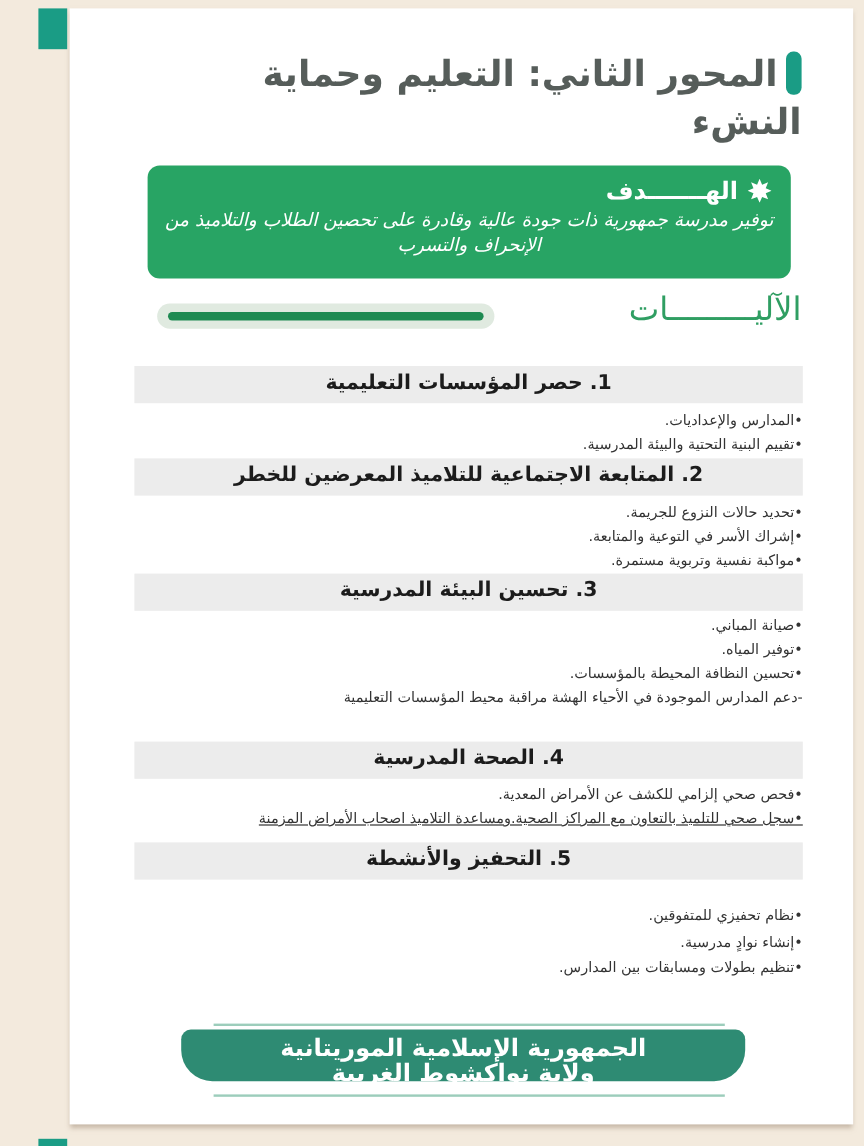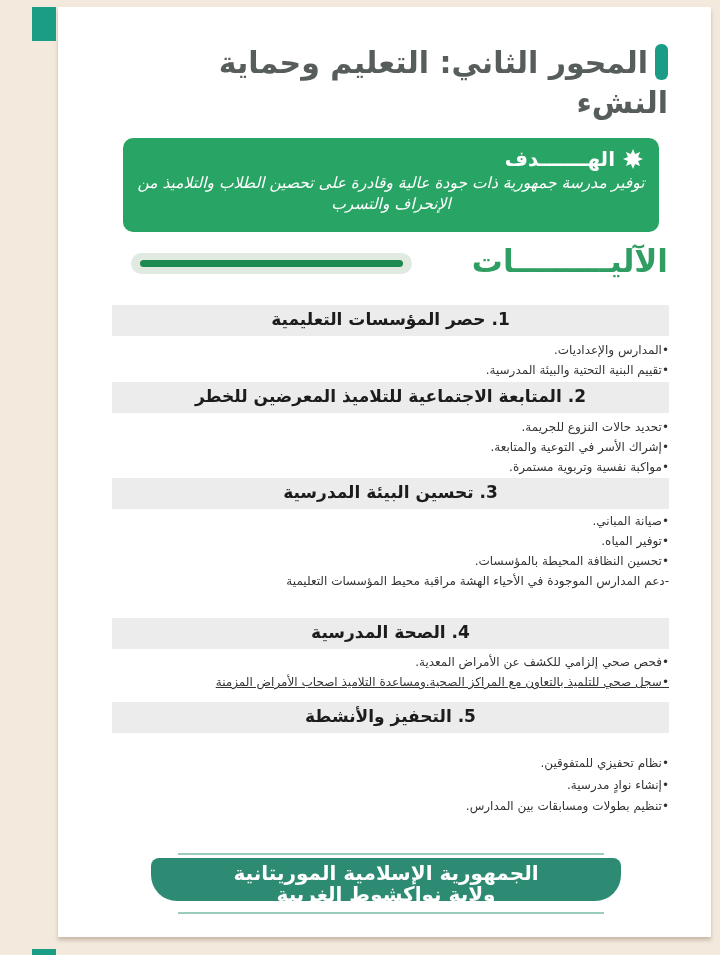--- a/index.html
+++ b/index.html
@@ -42,21 +42,21 @@
     padding:9px 16px 2px; font-weight:bold; font-size:20px; text-align:right;
   }
   .star-icon { vertical-align:-3px; margin-left:8px; }
   .goal-body {
     text-align:center; font-size:15.5px; line-height:21px; padding:0 14px;font-style:italic;
   }
 
   
   .mech-heading {
     position:absolute; top:236px; right:43px;
-    direction:rtl; font-weight:bold; font-size:31px; color:#2f9e62;
+    direction:rtl; font-weight:normal; font-size:27px; color:#2f9e62;
   }
   .mech-pill {
     position:absolute; top:246px; left:73px; width:281px; height:21px;
     background:#e0eae0; border-radius:11px;
   }
   .mech-pill-line {
     margin:7px 9px 0; height:7px; border-radius:4px; background:#1e8a52;
   }
 
   

